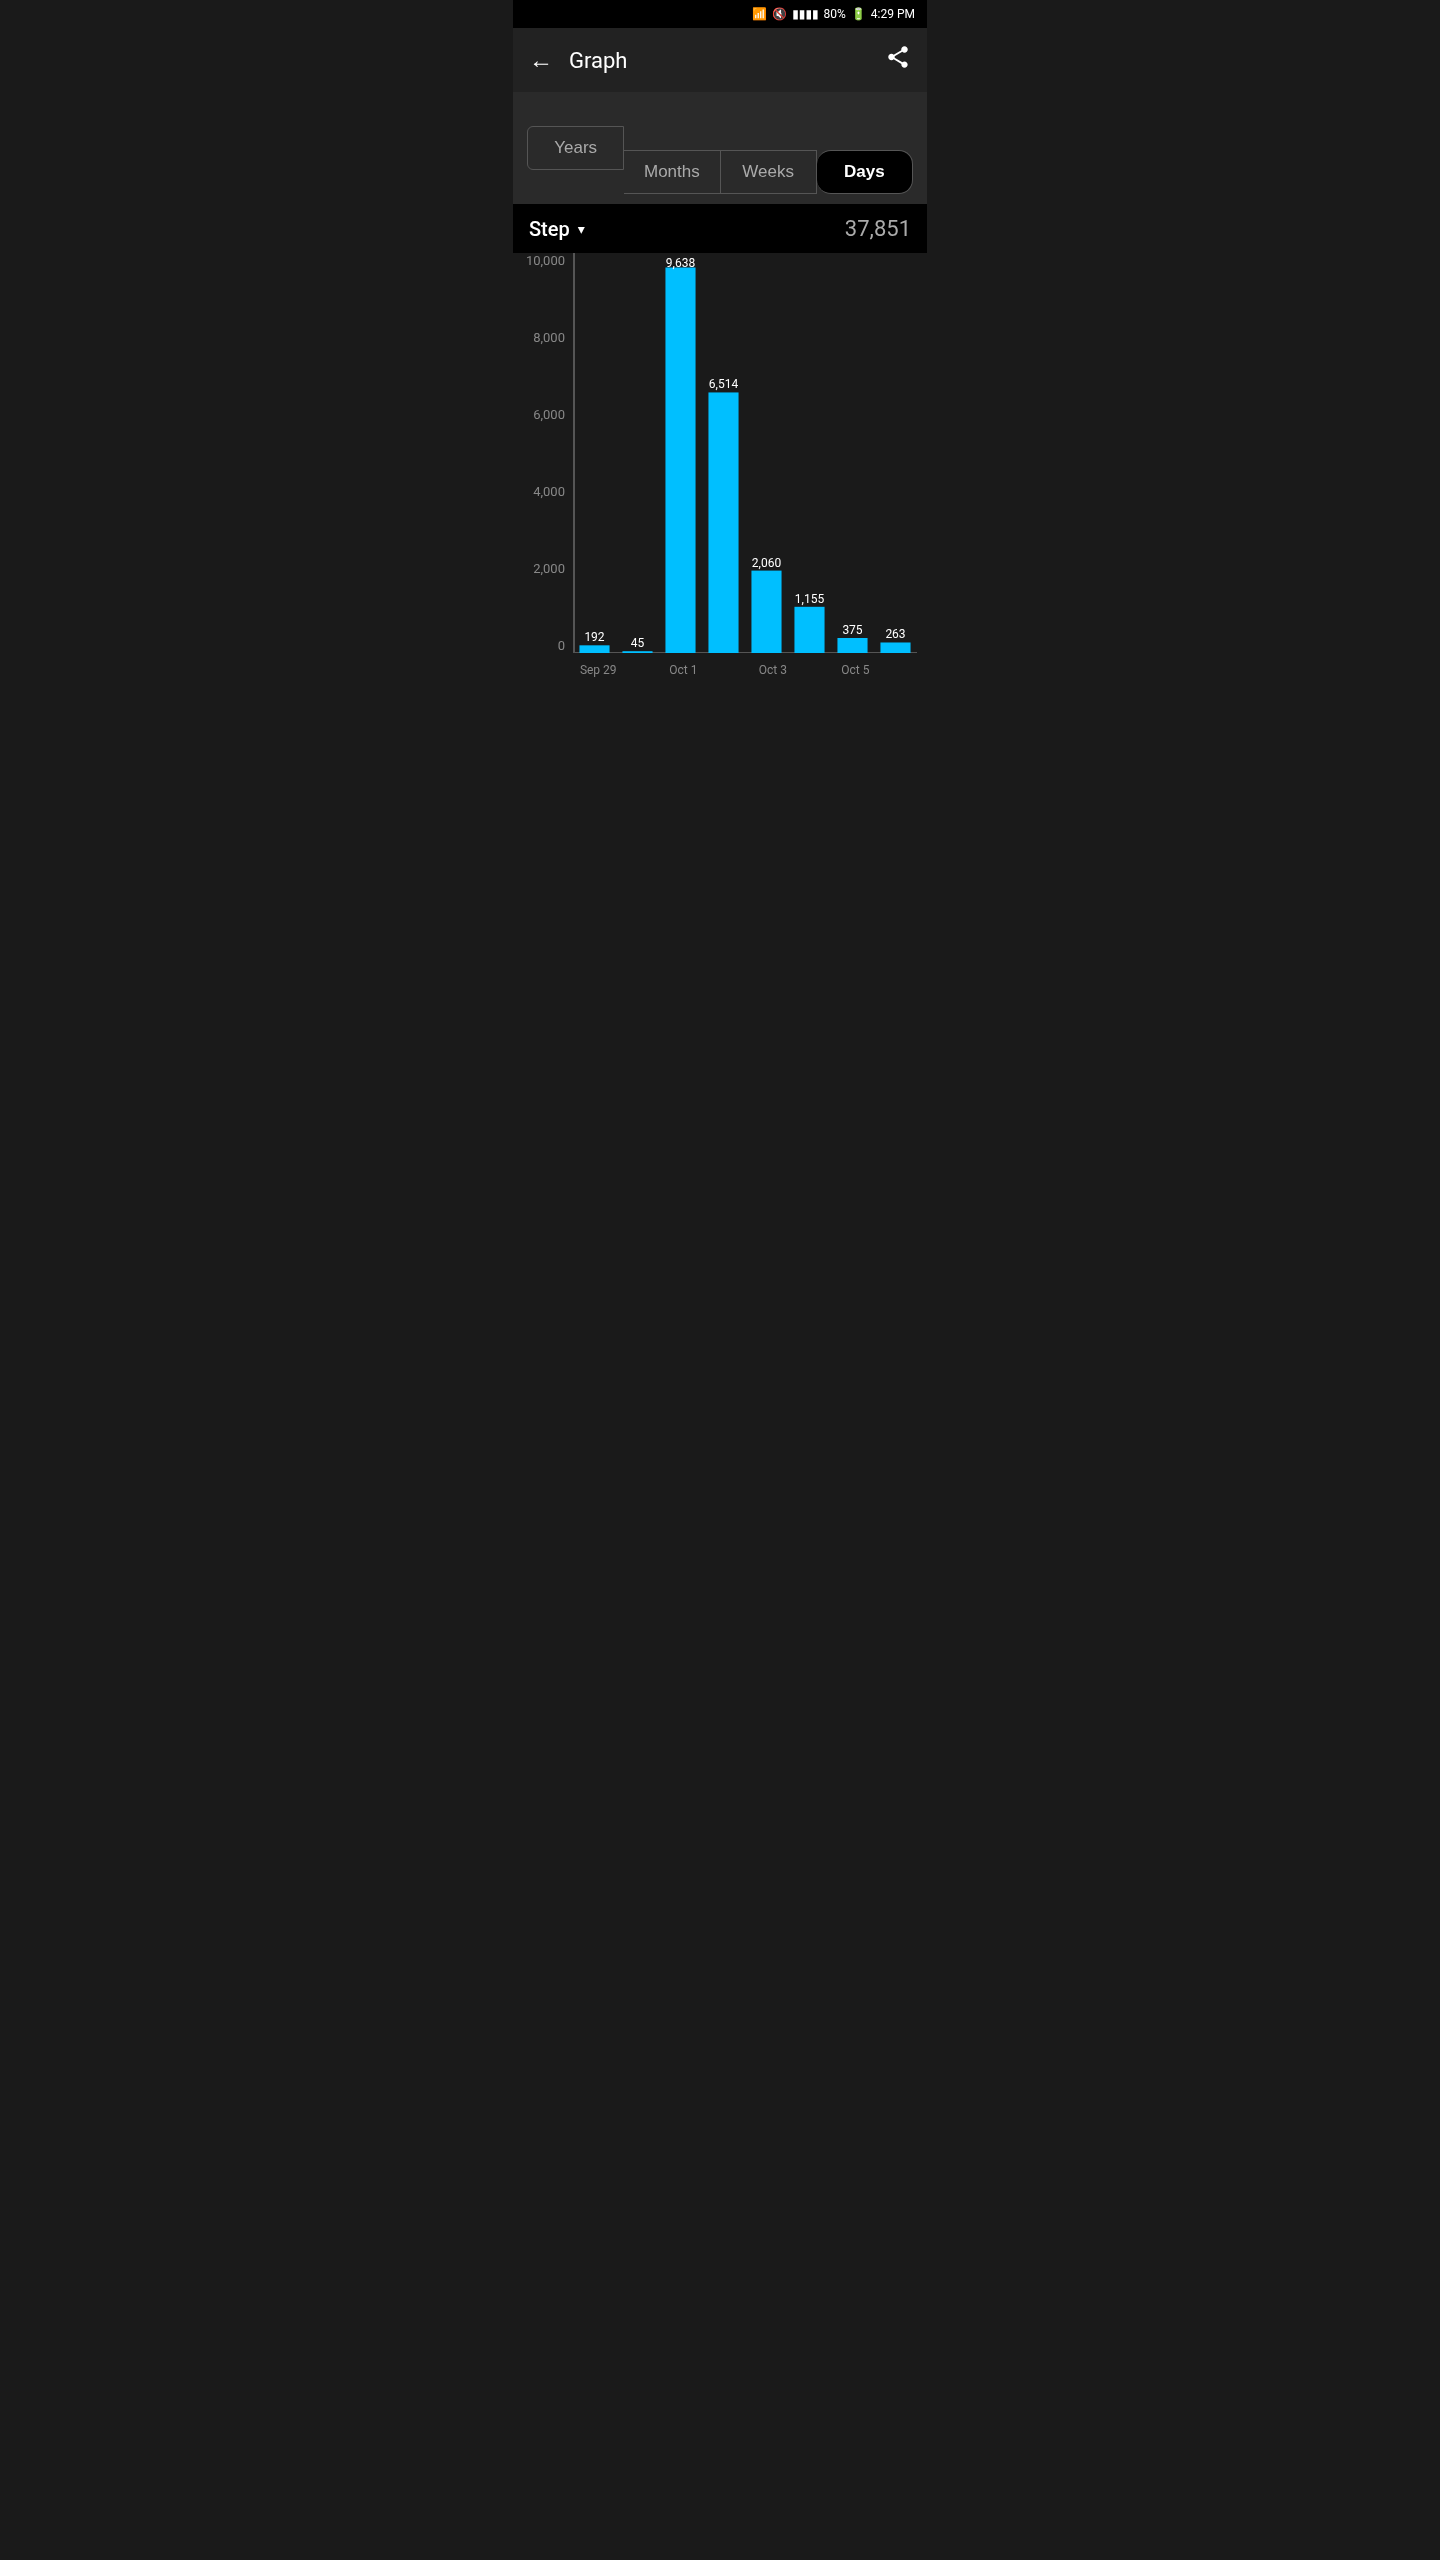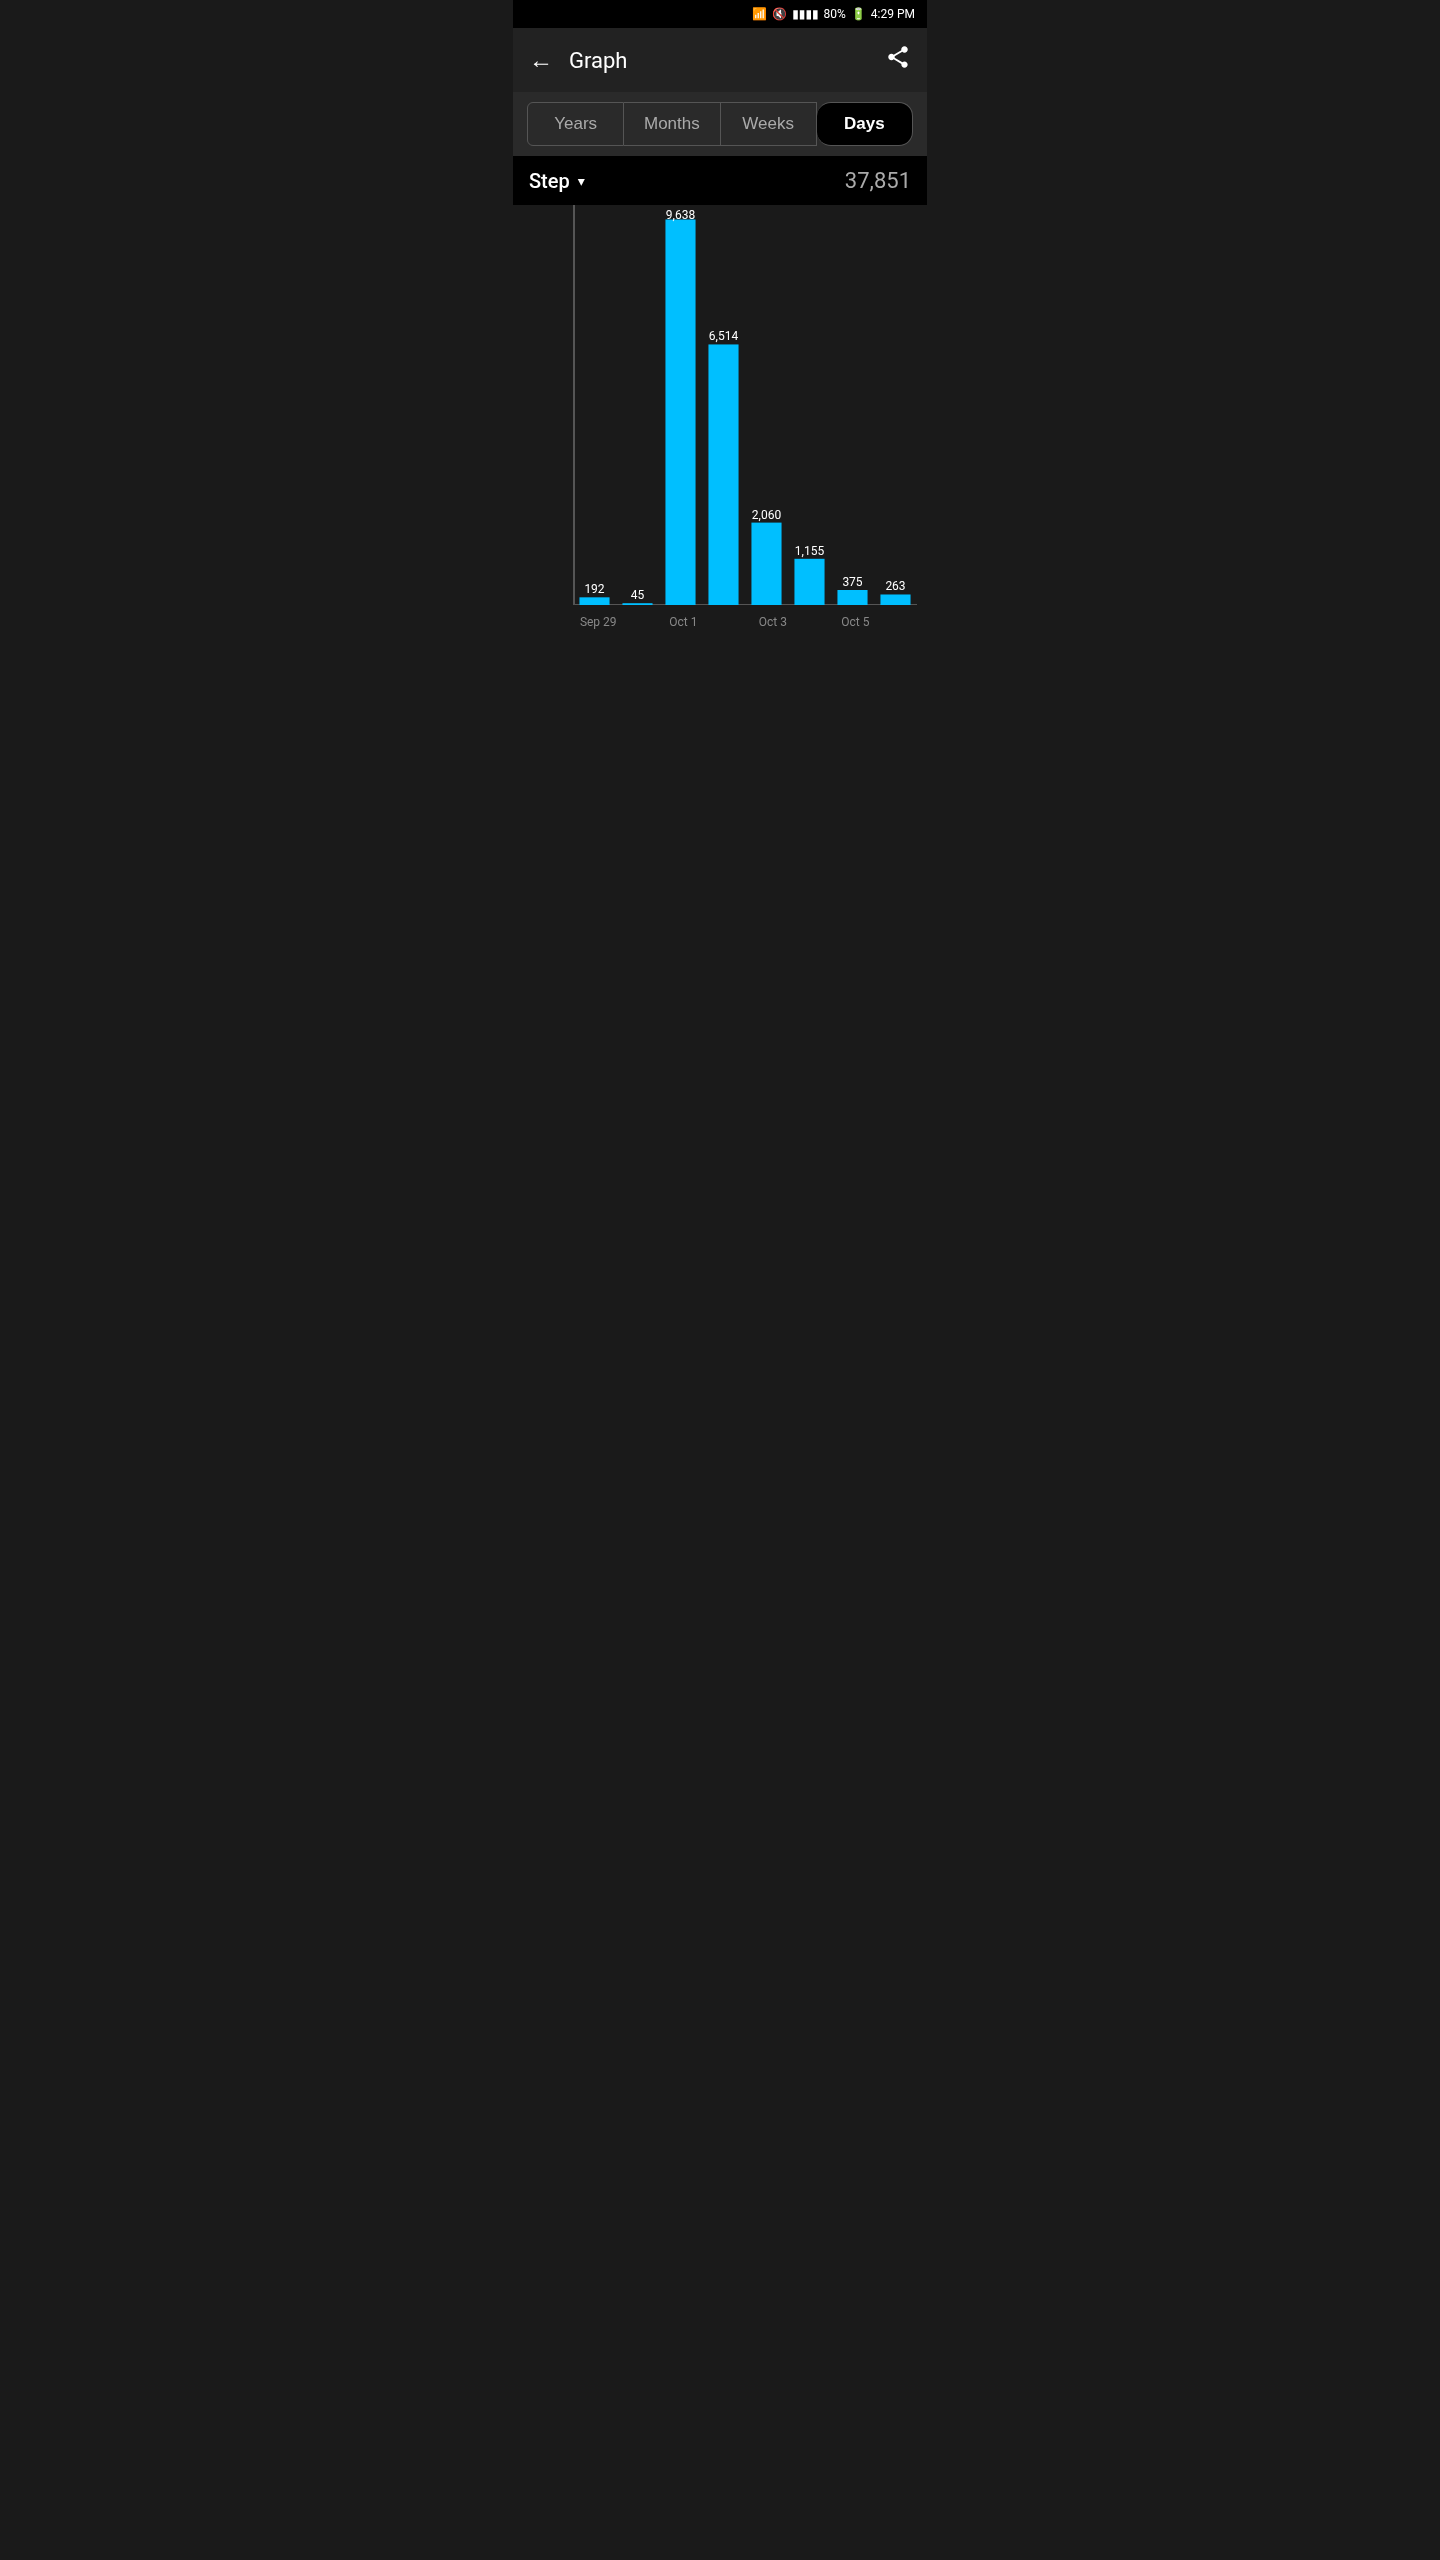--- a/index.html
+++ b/index.html
@@ -91,20 +91,21 @@
       background: transparent;
     }
     .tab:first-child {
       border-radius: 6px 0 0 6px;
     }
     .tab:last-child {
       border-radius: 0 6px 6px 0;
     }
     .tab + .tab {
       border-left: none;
+      margin-top: 48px;
     }
     .tab.active {
       background-color: #000;
       color: #fff;
       border-color: #555;
       border-radius: 14px;
       font-weight: 600;
     }
 
     
@@ -251,20 +252,28 @@
 <div class="metric-row">
   <div class="metric-selector">
     <span class="metric-label">Step</span>
     <span class="metric-dropdown-icon">▾</span>
   </div>
   <span class="metric-value">37,851</span>
 </div>
 
 <div class="chart-container">
 
+  <div class="y-axis">
+    <span class="y-label">10,000</span>
+    <span class="y-label">8,000</span>
+    <span class="y-label">6,000</span>
+    <span class="y-label">4,000</span>
+    <span class="y-label">2,000</span>
+    <span class="y-label">0</span>
+  </div>
 
   <div class="chart-area">
     <div class="chart-line"></div>
     <div class="chart-bottom-line"></div>
 
     <div class="chart-svg-wrapper">
       <svg id="bar-chart" width="100%" height="100%" viewBox="0 0 344 400" preserveAspectRatio="none">
       <rect x="6.45" y="392.32" width="30.1" height="7.68" fill="#00BFFF"></rect>
           <text x="21.5" y="388.32" text-anchor="middle" font-size="12" fill="#ffffff">192</text>
           <rect x="49.45" y="398.2" width="30.1" height="1.7999999999999998" fill="#00BFFF"></rect>

